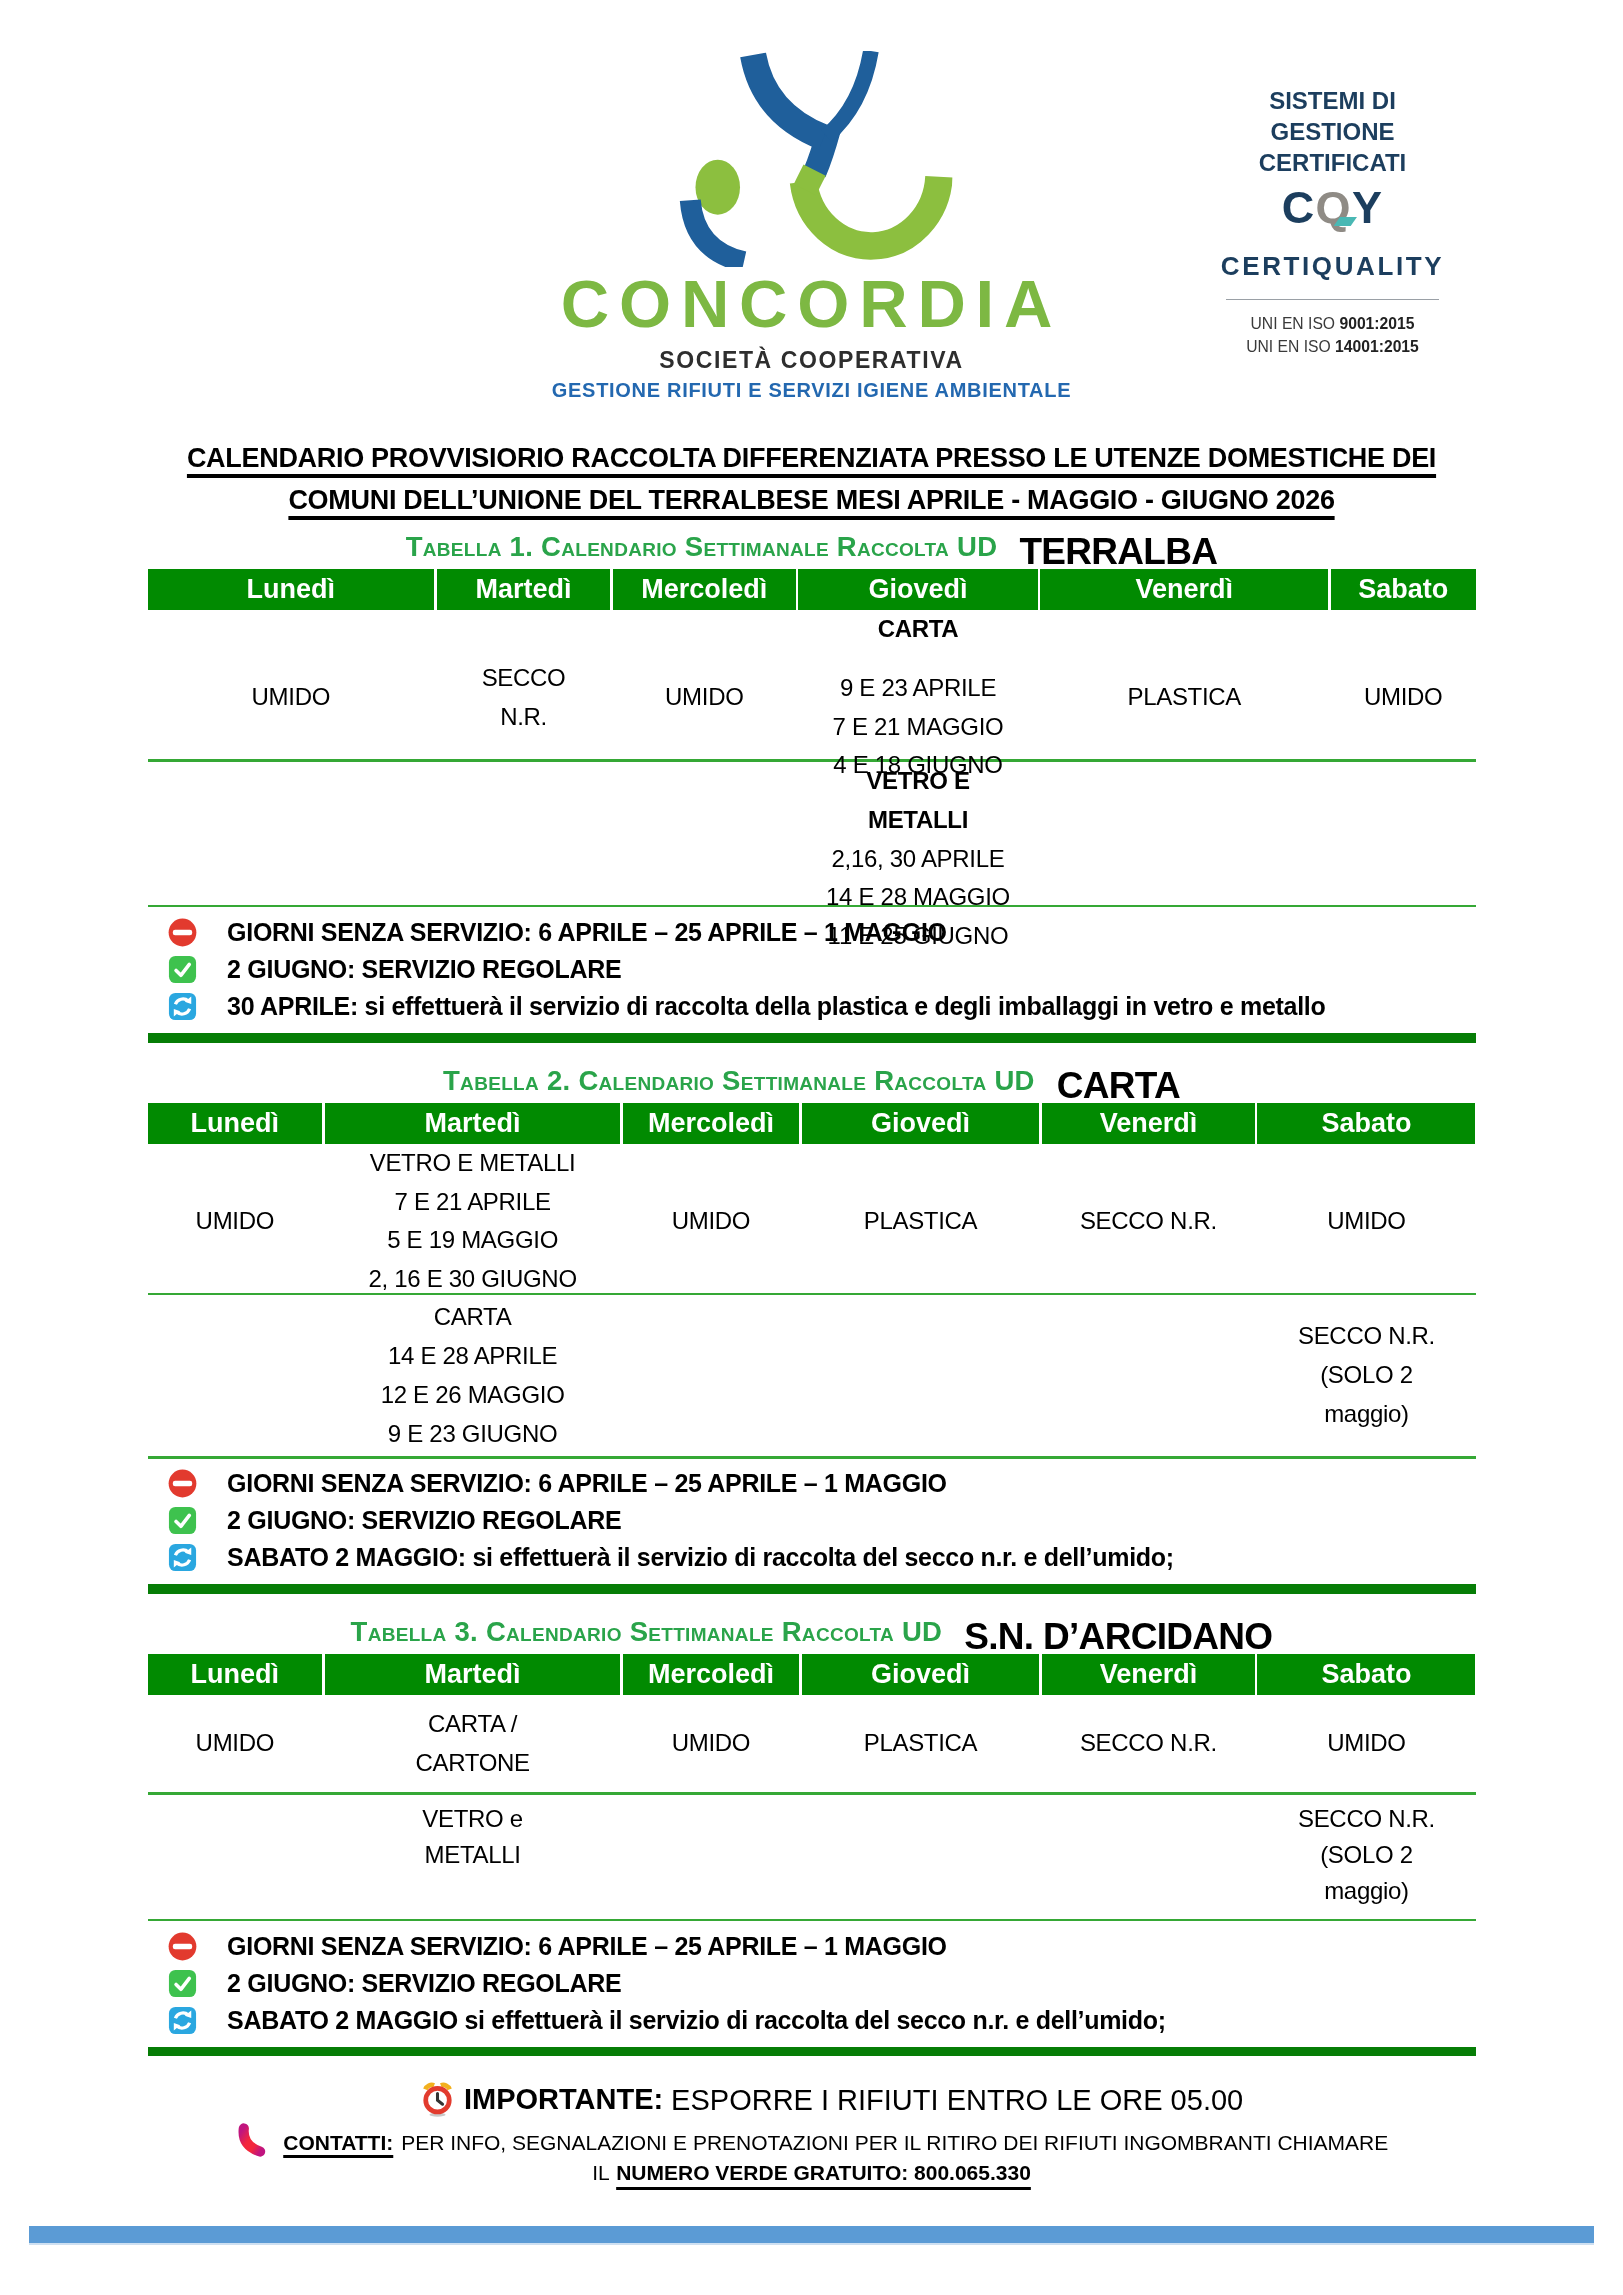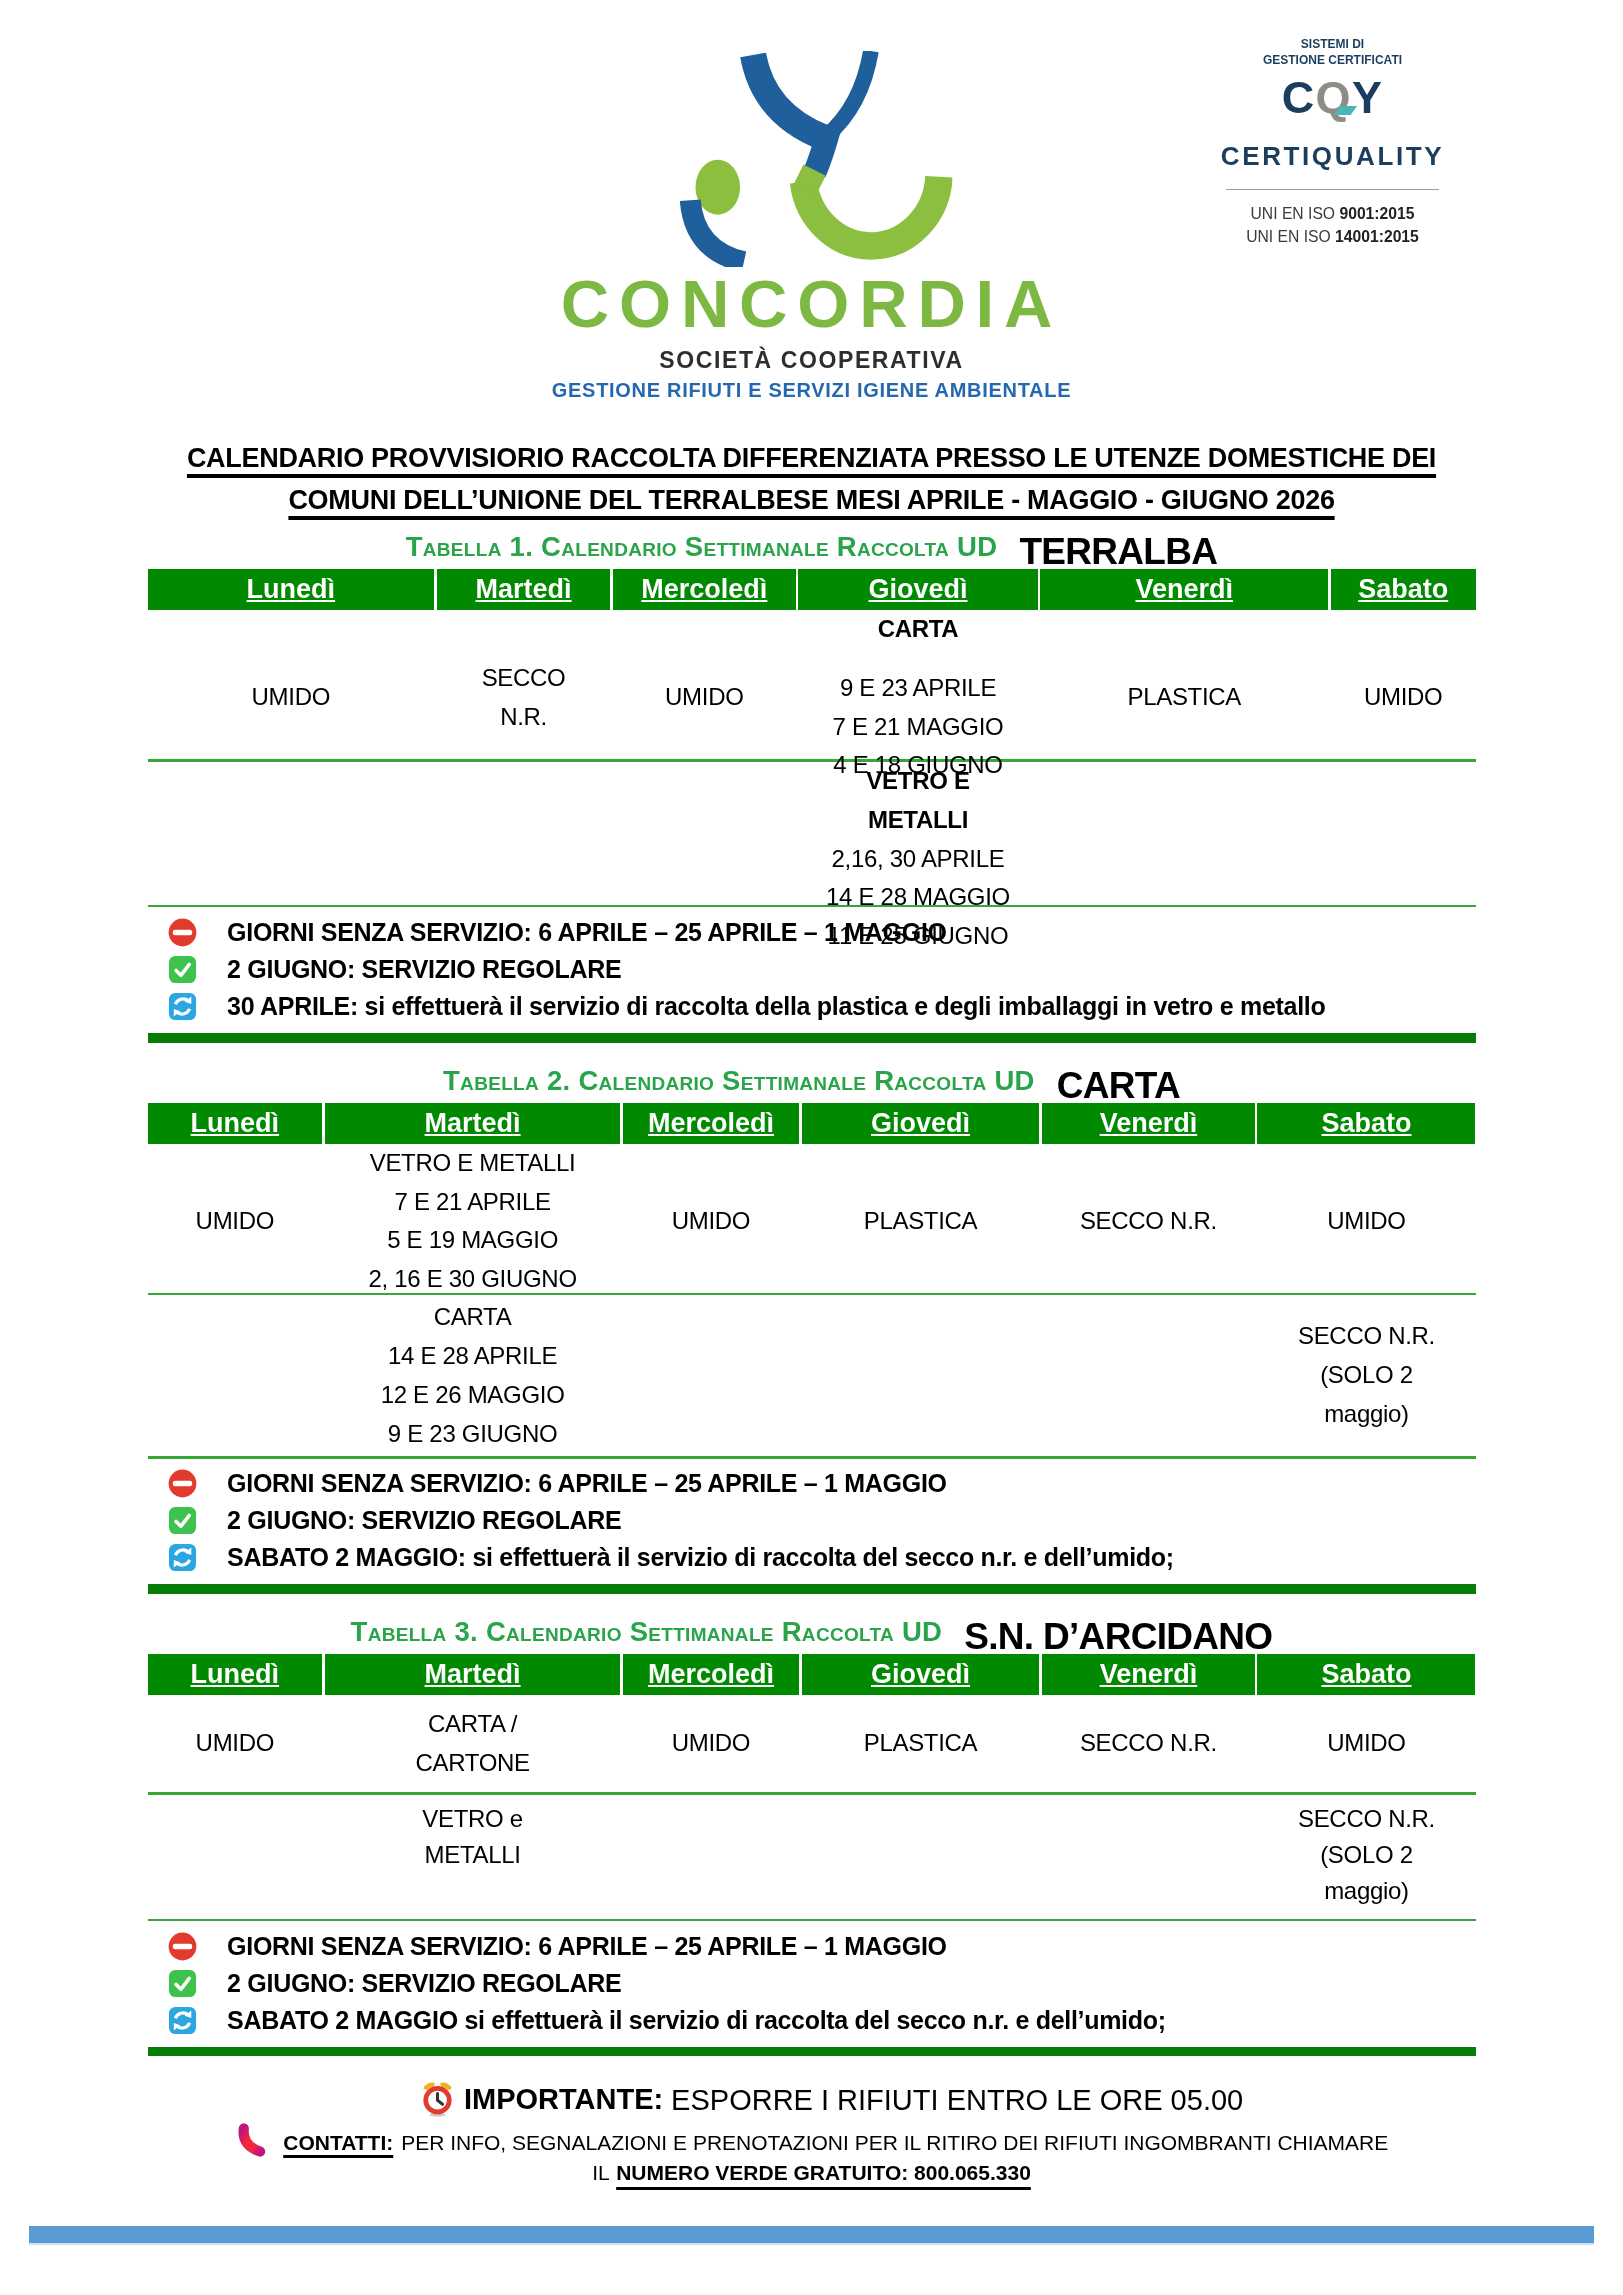--- a/index.html
+++ b/index.html
@@ -25,21 +25,21 @@
   .logo-center{position:absolute;left:50%;transform:translateX(-50%);top:51px;width:641px;text-align:center;}
   .logo-mark{width:281px;height:216px;}
   .mark-blue{stroke:var(--logo-blue);fill:none;}
   .mark-green-s{stroke:var(--logo-green);fill:none;}
   .mark-green-f{fill:var(--logo-green);}
   .brand-name{font-size:67px;font-weight:bold;letter-spacing:9.8px;color:var(--logo-text-green);margin-top:-3.9px;}
   .brand-sub1{font-size:23px;font-weight:bold;letter-spacing:1.6px;color:#2e2e2e;margin-top:5.2px;}
   .brand-sub2{font-size:20px;font-weight:bold;letter-spacing:0.7px;color:#2368b0;margin-top:5.2px;}
   
   .cert{position:absolute;left:1218px;top:37px;width:229px;text-align:center;color:var(--navy);}
-  .cert-header{font-size:12px;font-weight:bold;line-height:1.3;}
+  .cert-header{font-size:24px;font-weight:bold;line-height:1.3;margin-top:48px;}
   .cqy{font-size:45px;font-weight:bold;letter-spacing:1.3px;line-height:1.0;margin-top:6.5px;position:relative;}
   .cqy .q{color:#8f8b85;position:relative;}
   .cqy .q::after{content:"";position:absolute;right:-2.6px;bottom:7.9px;width:17px;height:8.5px;background:#49b8b4;transform:skewX(-35deg);}
   .cert-brand{font-size:26px;font-weight:bold;letter-spacing:2.6px;margin-top:21px;}
   .cert-rule{height:1.3px;background:#9aa0a6;margin:17px 7.9px 13px;}
   .cert-iso{font-size:15.7px;color:#3a3a3a;line-height:1.45;}
   .cert-iso b{color:#222;}
   
   .doc-title{margin-top:14.4px;text-align:center;}
   .doc-title .tline{
@@ -51,21 +51,21 @@
   .caption{display:flex;justify-content:center;align-items:flex-start;gap:22px;height:38px;margin-top:22px;}
   .t1 .caption{margin-top:9.2px;}
   .caption-prefix{font-variant:small-caps;font-weight:bold;font-size:27.5px;color:var(--caption-green);letter-spacing:0.3px;}
   .caption-city{font-weight:bold;font-size:37px;color:#000;letter-spacing:-0.7px;}
   .grid{display:grid;column-gap:2.6px;}
   .t1 .grid{grid-template-columns:218fr 132fr 139fr 182fr 219fr 110fr;}
   .t2 .grid,.t3 .grid{grid-template-columns:133fr 225fr 134fr 181fr 162fr 166fr;}
   .header-row{height:41px;}
   .day-cell{
     background:var(--header-green);color:#fff;font-weight:bold;font-size:27px;
-    display:flex;align-items:center;justify-content:center;text-decoration:underline;
+    display:flex;align-items:center;justify-content:center;
   }
   .body-row .cell{display:flex;flex-direction:column;justify-content:center;align-items:center;text-align:center;}
   .line{font-size:24px;line-height:1.62;letter-spacing:-0.3px;}
   .line.b{font-weight:bold;}
   .line.empty{height:19.6px;}
   .t1 .row1{height:149px;}
   .t1 .row2{height:143px;}
   .t2 .row1{height:149px;}
   .t2 .row2{height:161px;}
   .t3 .row1{height:97px;}

